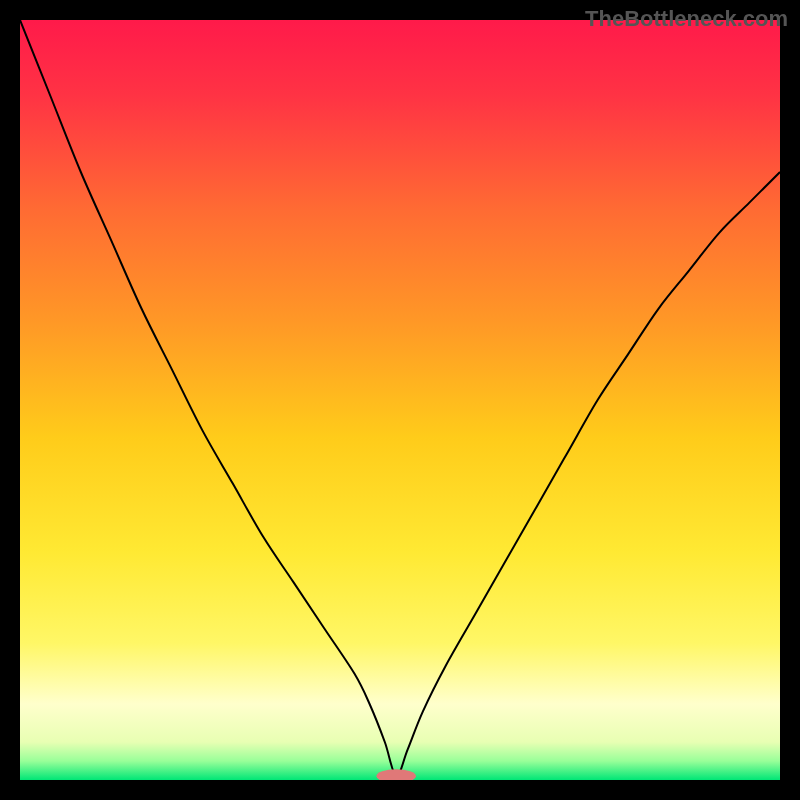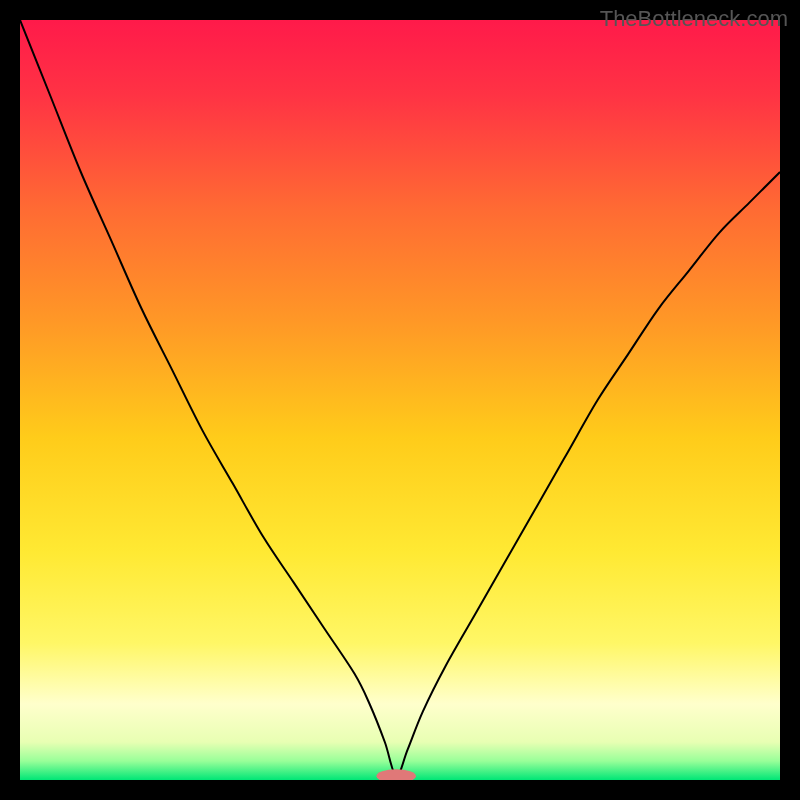--- a/index.html
+++ b/index.html
@@ -10,21 +10,21 @@
     background: #000;
     position: relative;
     font-family: Arial, sans-serif;
   }
   .watermark {
     position: absolute;
     top: 6px;
     right: 12px;
     color: #555;
     font-size: 22px;
-    font-weight: normal;
+    font-weight: bold;
     z-index: 10;
   }
   .plot-area {
     position: absolute;
     left: 20px;
     top: 20px;
     width: 760px;
     height: 760px;
     overflow: hidden;
   }

